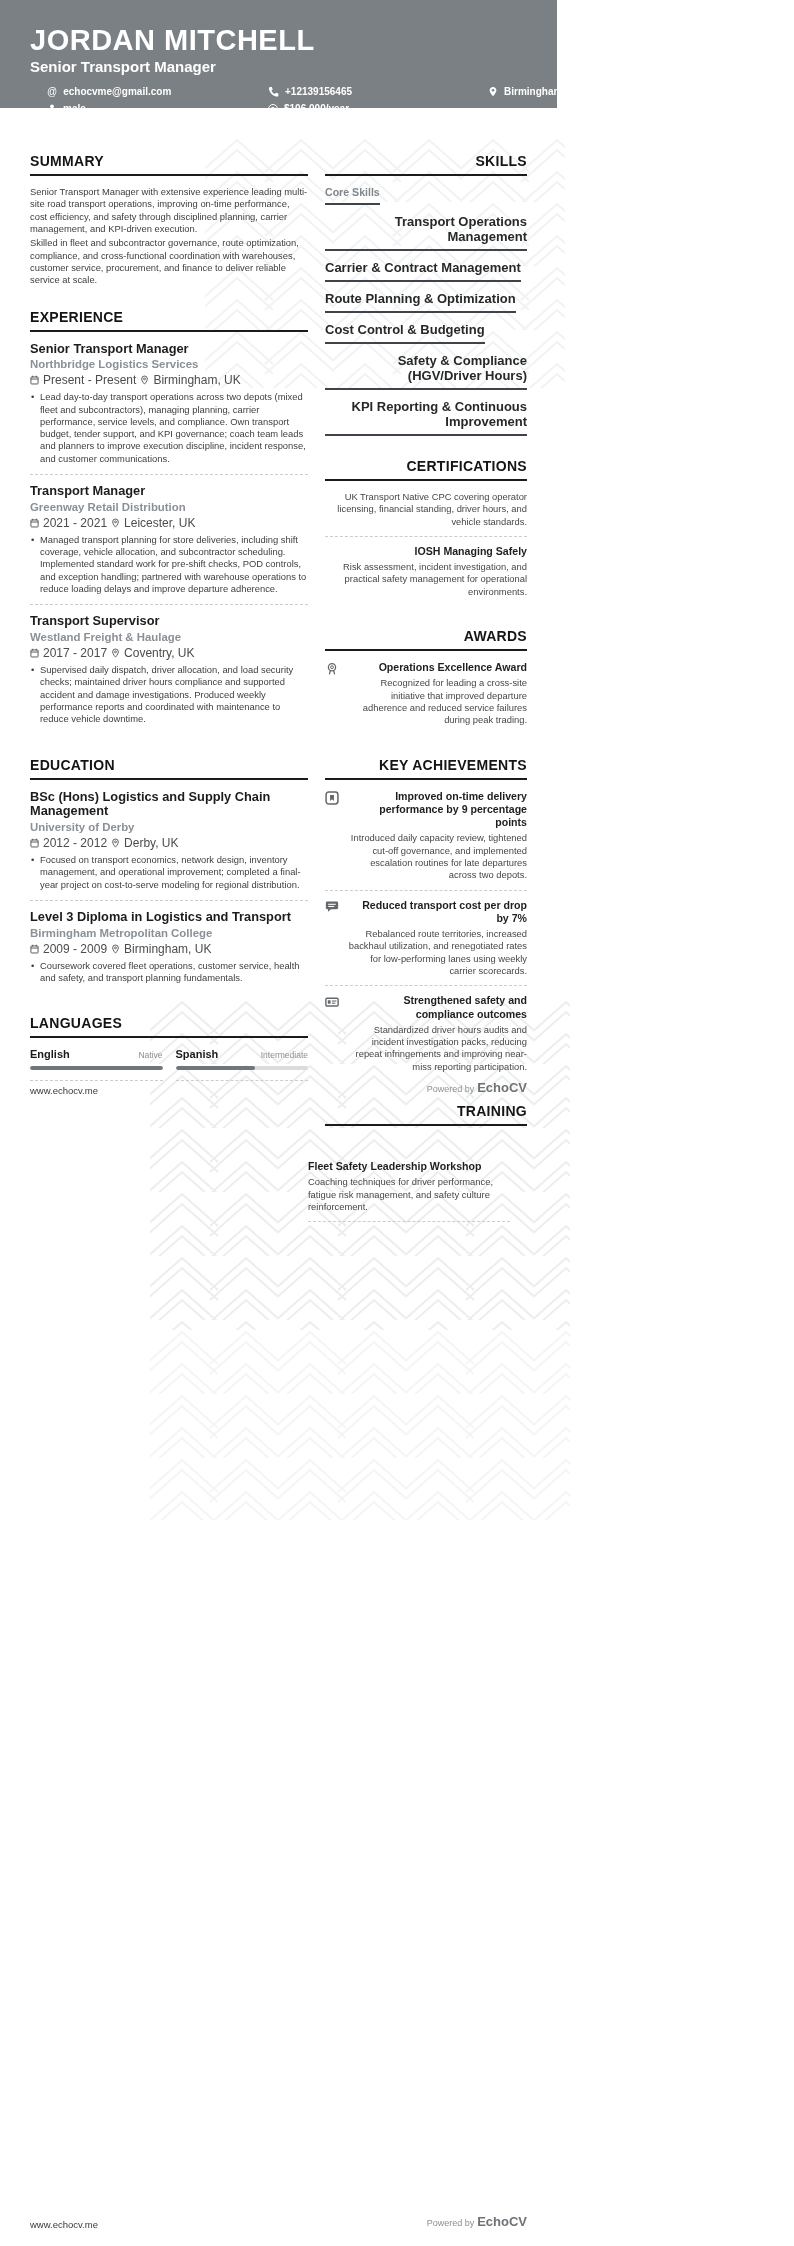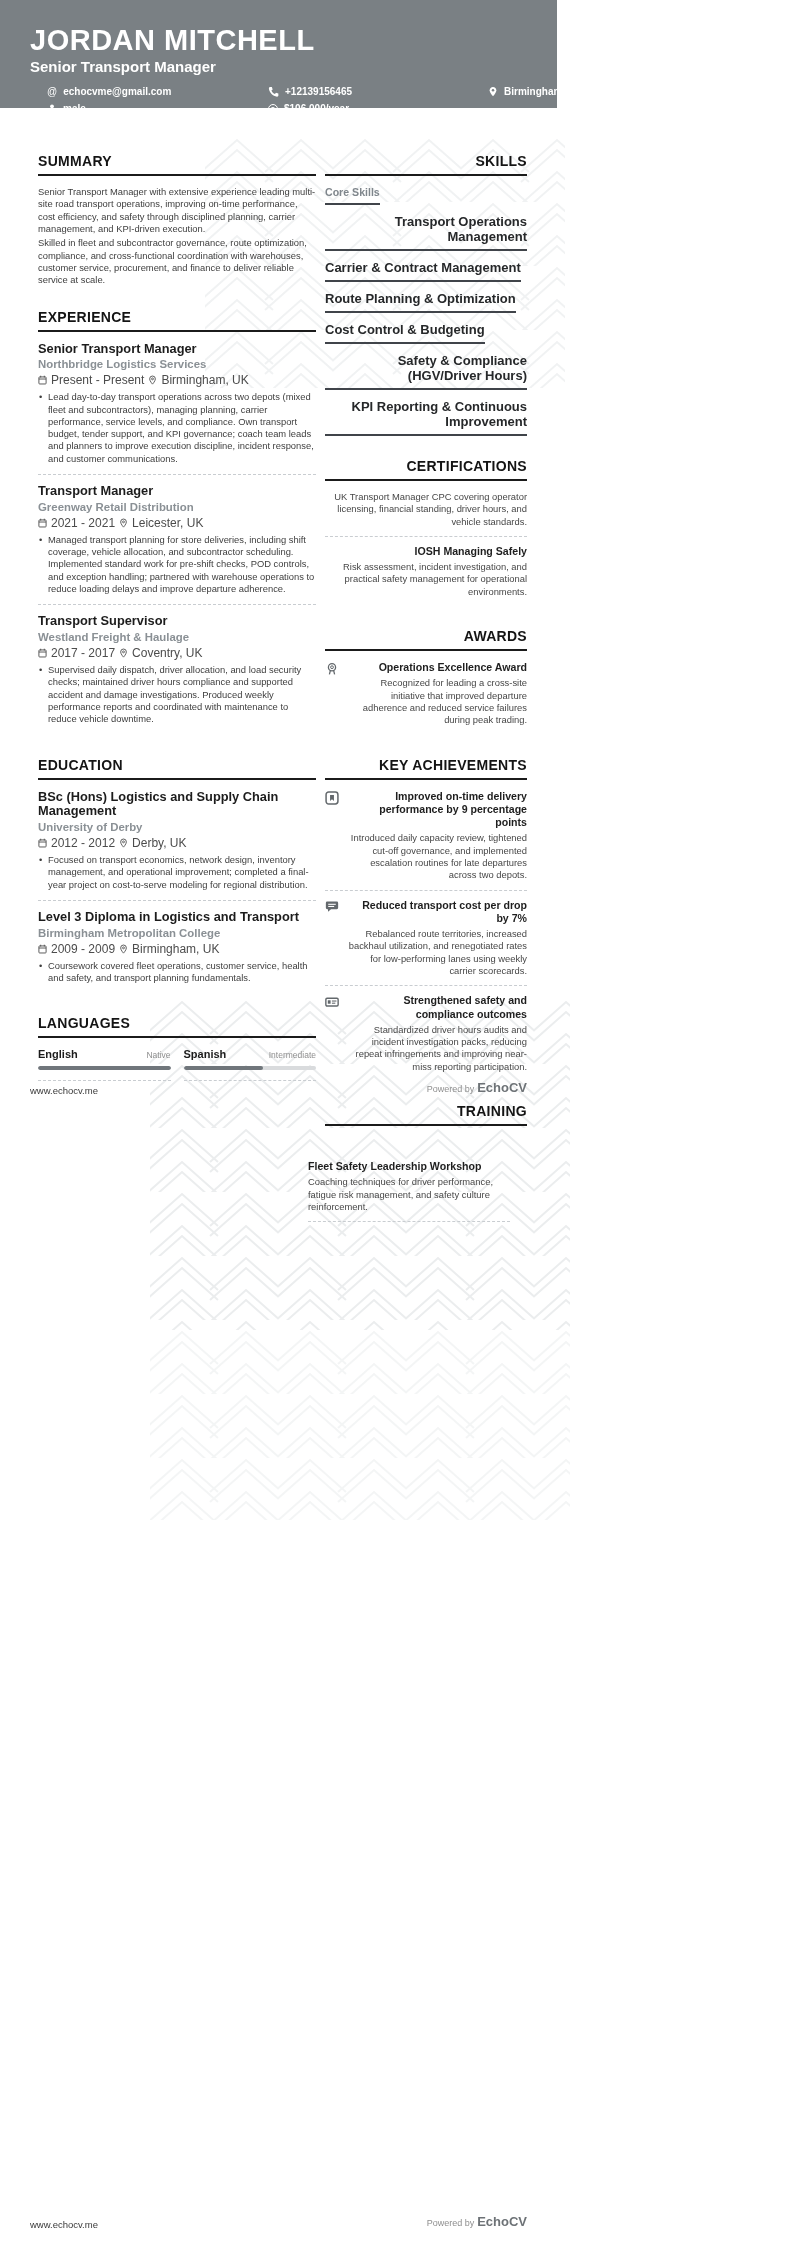--- a/index.html
+++ b/index.html
@@ -13,21 +13,21 @@
   .name{color:#fff;font-size:29px;font-weight:bold;letter-spacing:.5px;line-height:1.05;}
   .jobtitle{color:#fff;font-size:15px;font-weight:bold;margin-top:3px;}
   .contact{margin:8px 0 0 17px;display:grid;grid-template-columns:221px 220px auto;grid-auto-rows:17px;}
   .c-item{display:flex;align-items:center;gap:6px;color:#fff;font-size:10px;font-weight:bold;white-space:nowrap;}
   .c-item .glyph{font-size:10px;font-weight:normal;line-height:1;}
   .c-item svg{flex:0 0 auto;}
   .dollar-badge{display:inline-block;width:10px;height:10px;border:1px solid #fff;border-radius:50%;
           font-size:7px;line-height:10px;text-align:center;font-weight:bold;box-sizing:border-box;}
 
   
-  .col-left{position:absolute;left:30px;top:128px;width:278px;z-index:1;margin-left:8px;}
+  .col-left{position:absolute;left:30px;top:128px;width:278px;z-index:1;}
   .col-right{position:absolute;left:325px;top:128px;width:202px;z-index:1;text-align:right;}
 
   .sec-h{font-size:14px;font-weight:bold;color:#141414;letter-spacing:.3px;
          border-bottom:2px solid #1b1b1b;padding-bottom:5px;margin:22px 0 10px;}
   .sec-h.first{margin-top:25px;}
 
   .para{font-size:9.4px;line-height:1.31;color:#3e3e3e;margin:0 0 2px;}
 
   .item{padding-bottom:9px;margin-bottom:9px;border-bottom:1px dashed #c9cdd1;}
   .item.last{border-bottom:none;margin-bottom:0;}
@@ -303,21 +303,21 @@
     <div class="skill-label">Core Skills</div>
     <div class="skill">Transport Operations Management</div>
     <div class="skill">Carrier &amp; Contract Management</div>
     <div class="skill">Route Planning &amp; Optimization</div>
     <div class="skill">Cost Control &amp; Budgeting</div>
     <div class="skill">Safety &amp; Compliance (HGV/Driver Hours)</div>
     <div class="skill">KPI Reporting &amp; Continuous Improvement</div>
 
     <div class="sec-h">CERTIFICATIONS</div>
     <div class="r-item">
-      <div class="r-desc">UK Transport Manager CPC covering operator licensing, financial standing, driver hours, and vehicle standards.</div>
+      <div class="r-desc">UK Transport Native CPC covering operator licensing, financial standing, driver hours, and vehicle standards.</div>
     </div>
     <div class="r-item last">
       <div class="r-title">IOSH Managing Safely</div>
       <div class="r-desc">Risk assessment, incident investigation, and practical safety management for operational environments.</div>
     </div>
 
     <div class="sec-h">AWARDS</div>
     <div class="r-item last ico-item">
       <span class="ic">
         <svg width="14" height="14" viewBox="0 0 14 14">

